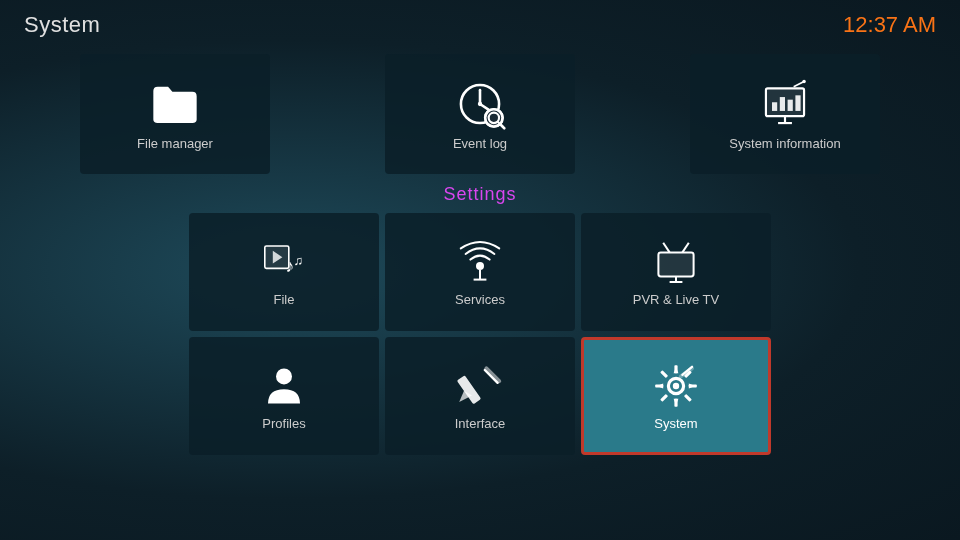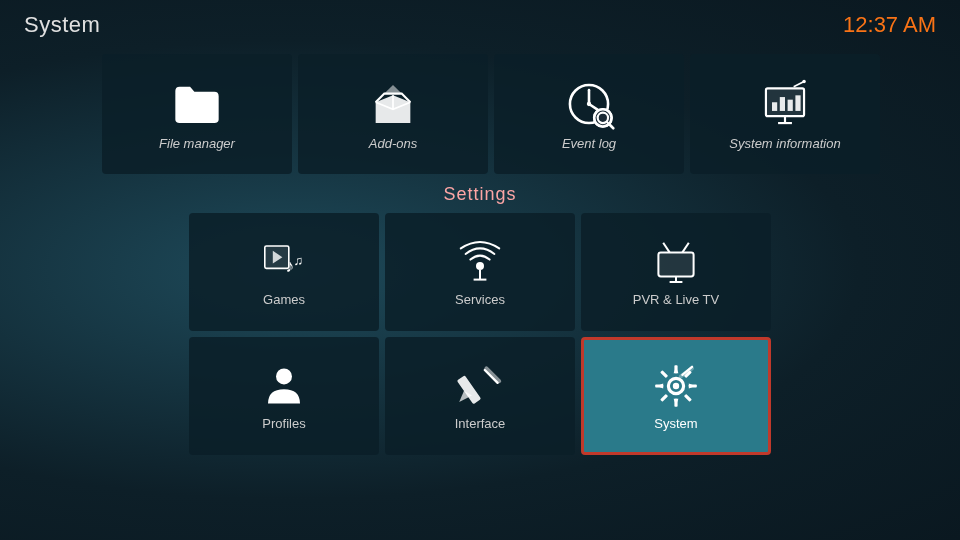--- a/index.html
+++ b/index.html
@@ -47,25 +47,24 @@
 
     .header-time {
       font-size: 22px;
       font-weight: 300;
       color: #f97316;
     }
 
     
     .top-row {
       display: flex;
-      justify-content: flex-end;
+      justify-content: space-between;
       gap: 6px;
       padding: 0 80px;
       margin-top: 4px;
-      font-style: italic;
     }
 
     .tile {
       background: rgba(10, 30, 40, 0.85);
       border-radius: 4px;
       display: flex;
       flex-direction: column;
       align-items: center;
       justify-content: center;
       cursor: pointer;
@@ -83,21 +82,21 @@
       color: #cccccc;
       text-align: center;
       font-weight: 400;
     }
 
     
     .settings-header {
       text-align: center;
       font-size: 18px;
       font-weight: 300;
-      color: #fca5a5;
+      color: #d946ef;
       margin: 10px 0 8px 0;
       letter-spacing: 1px;
     }
 
     
     .settings-grid {
       display: flex;
       flex-direction: column;
       gap: 6px;
       padding: 0 80px;
@@ -149,32 +148,20 @@
 
   <div class="top-row">
 
     <div class="tile">
       <svg class="icon-svg" viewBox="0 0 60 60" fill="white">
         <path d="M5 15 Q5 10 10 10 L22 10 L27 16 L50 16 Q55 16 55 21 L55 48 Q55 52 50 52 L10 52 Q5 52 5 48 Z"></path>
       </svg>
       <span class="tile-label">File manager</span>
     </div>
 
-    <div class="tile">
-      <svg class="icon-svg" viewBox="0 0 60 60" fill="white">
-
-        <path d="M10 28 L30 20 L50 28 L50 52 L10 52 Z" opacity="0.9"></path>
-        <path d="M10 28 L30 36 L50 28" fill="none" stroke="white" stroke-width="2"></path>
-        <path d="M30 20 L30 36" fill="none" stroke="white" stroke-width="2"></path>
-
-        <path d="M10 28 L20 18 L40 18 L50 28" fill="none" stroke="white" stroke-width="2.5"></path>
-        <path d="M20 18 L30 8 L40 18" fill="rgba(255,255,255,0.5)"></path>
-      </svg>
-      <span class="tile-label">Add-ons</span>
-    </div>
 
     <div class="tile">
       <svg class="icon-svg" viewBox="0 0 60 60" fill="white">
 
         <circle cx="30" cy="30" r="22" fill="none" stroke="white" stroke-width="3"></circle>
 
         <line x1="30" y1="30" x2="30" y2="14" stroke="white" stroke-width="3" stroke-linecap="round"></line>
         <line x1="30" y1="30" x2="42" y2="38" stroke="white" stroke-width="3" stroke-linecap="round"></line>
         <circle cx="30" cy="30" r="2.5" fill="white"></circle>
 
@@ -218,21 +205,21 @@
       <div class="tile">
         <svg class="icon-svg-sm" viewBox="0 0 60 60" fill="white">
 
           <rect x="6" y="10" width="30" height="28" rx="2" fill="none" stroke="white" stroke-width="2"></rect>
           <rect x="6" y="10" width="30" height="28" rx="2" fill="rgba(255,255,255,0.1)"></rect>
           <polygon points="16,16 16,32 28,24" fill="white" opacity="0.8"></polygon>
 
           <text x="32" y="42" font-size="22" fill="white" font-family="Arial">♪</text>
           <text x="42" y="34" font-size="16" fill="white" font-family="Arial">♫</text>
         </svg>
-        <span class="tile-label">Games</span>
+        <span class="tile-label">File</span>
       </div>
 
       <div class="tile">
         <svg class="icon-svg-sm" viewBox="0 0 60 60" fill="white">
 
           <circle cx="30" cy="35" r="5" fill="white"></circle>
           <path d="M18 27 Q30 17 42 27" fill="none" stroke="white" stroke-width="2.5" stroke-linecap="round"></path>
           <path d="M12 20 Q30 6 48 20" fill="none" stroke="white" stroke-width="2.5" stroke-linecap="round"></path>
           <path d="M6 13 Q30 -3 54 13" fill="none" stroke="white" stroke-width="2.5" stroke-linecap="round"></path>
           <line x1="30" y1="40" x2="30" y2="52" stroke="white" stroke-width="2.5"></line>

